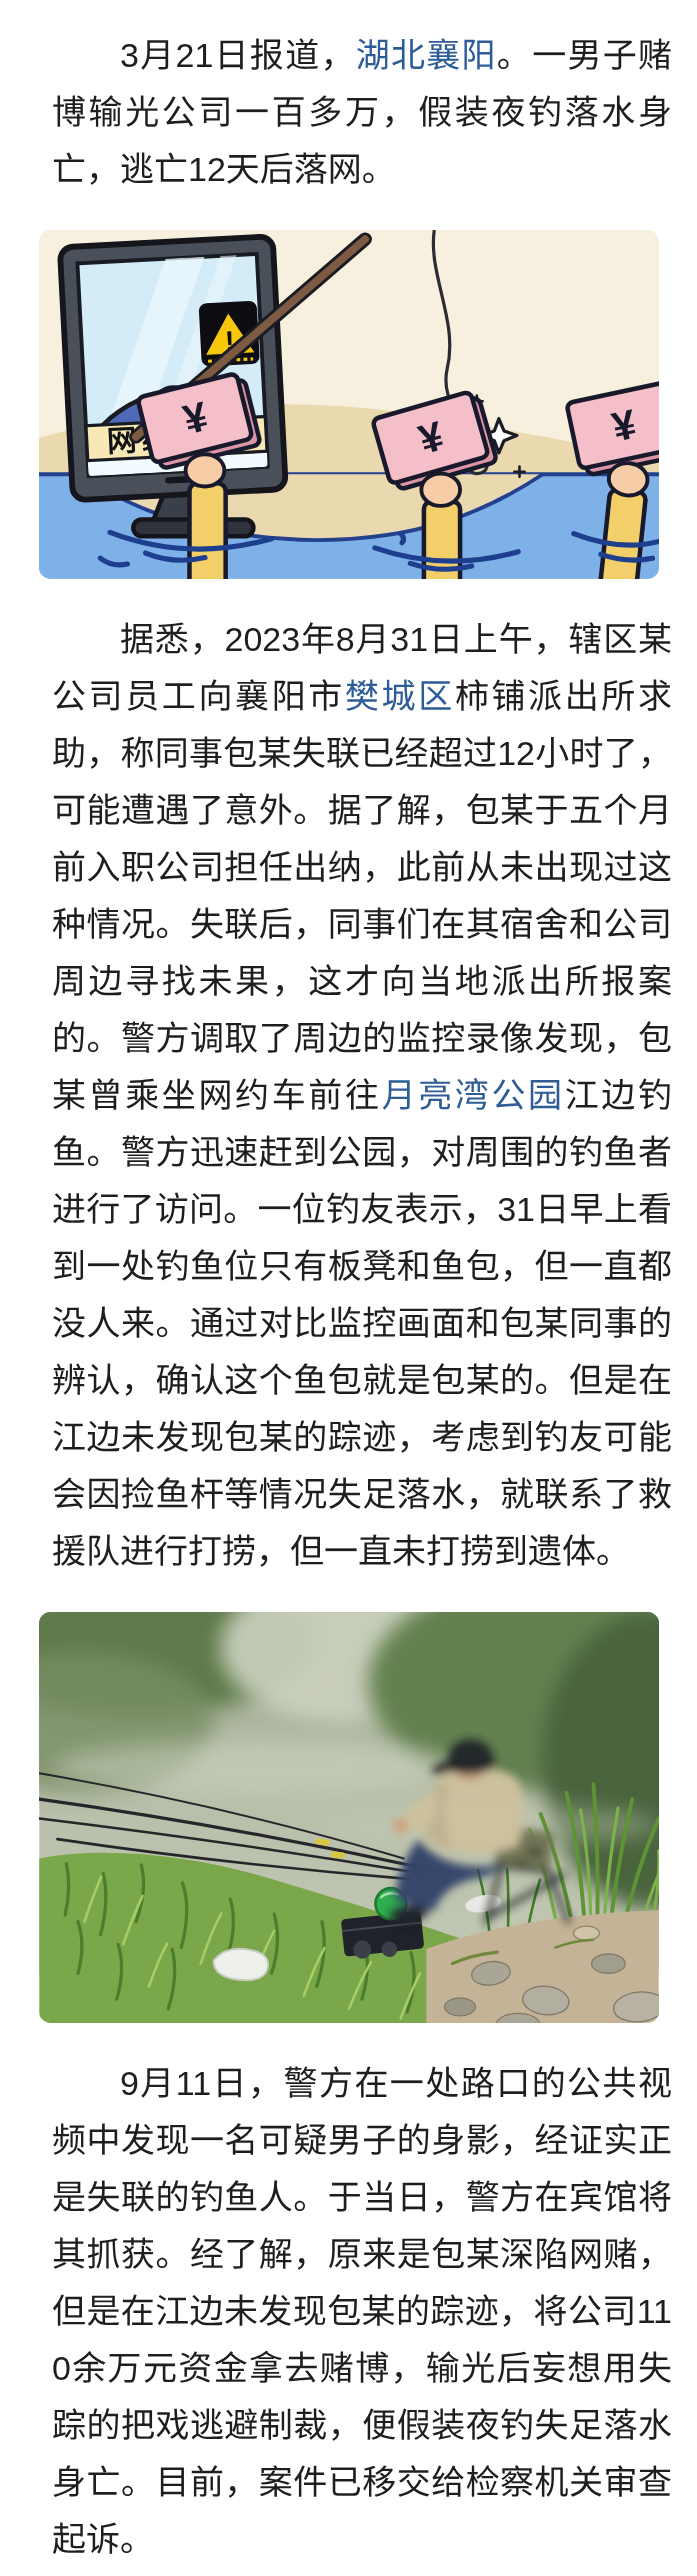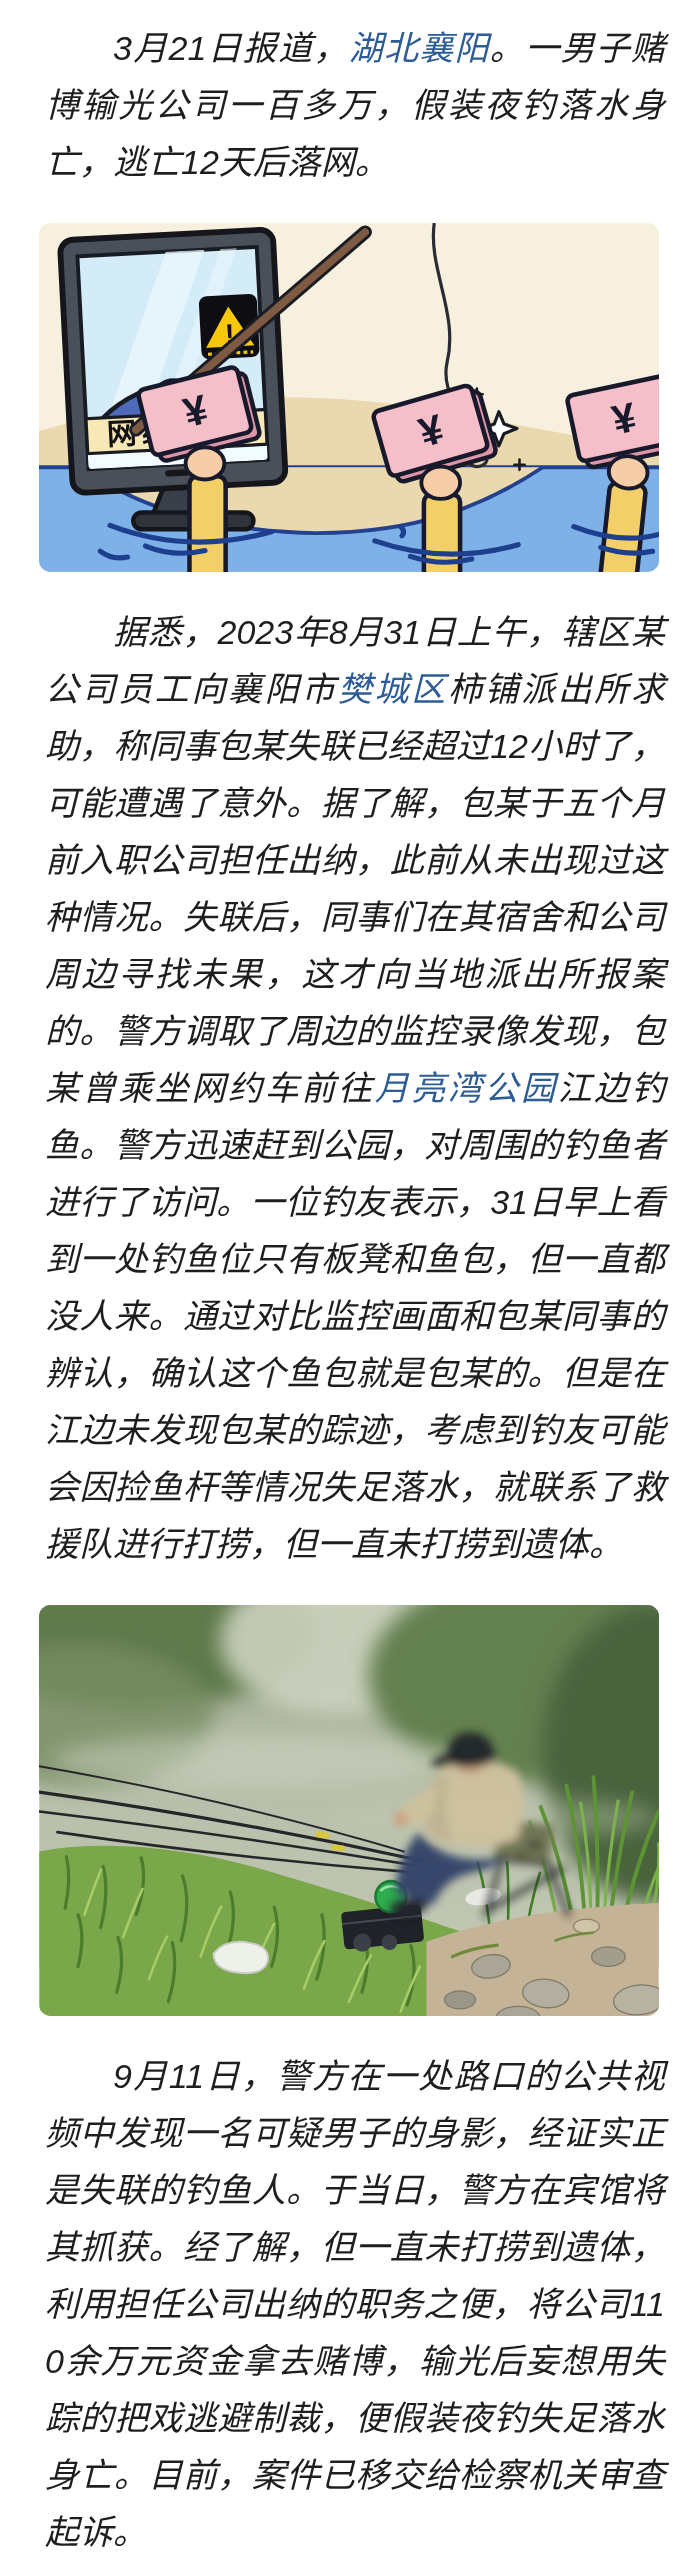--- a/index.html
+++ b/index.html
@@ -4,29 +4,28 @@
 <style>
   html,body{margin:0;padding:0;}
   body{
     width:697px;height:2576px;overflow:hidden;
     background:#ffffff;
     box-sizing:border-box;
     padding:14px 39px 24.5px 39px;
     font-family:"Liberation Sans",sans-serif;
   }
   .para{
-    margin:6px;
+    margin:13px;
     width:620px;
     font-size:34px;
     line-height:57px;
     color:#1e1e1e;
     text-align:justify;
     text-indent:2em;
     word-break:break-all;
-    font-style:italic;
   }
   .link{
     color:#2d5c96;
     text-decoration:none;
     cursor:pointer;
   }
   figure.fig{
     margin:32px 0;
     padding:0;
     width:620px;
@@ -300,16 +299,16 @@
         <path d="M614,280 C586,292 562,308 556,330 C568,344 592,340 606,330 C612,315 618,296 614,280 Z" fill="#cec19e"></path>
         <circle cx="560" cy="332" r="11" fill="#cf9f78"></circle>
 
         <circle cx="668" cy="234" r="27" fill="#c59a7b"></circle>
         <path d="M634,228 A34,27 0 0 1 702,221 L708,240 C690,252 650,254 630,244 Z" fill="#24262b"></path>
         <ellipse cx="630" cy="241" rx="22" ry="8" fill="#1b1d22" transform="rotate(-18 630 241)"></ellipse>
       </g>
     </svg>
   </figure>
 
-  <p class="para"><span>9月11日，警方在一处路口的公共视频中发现一名可疑男子的身影，经证实正是失联的钓鱼人。于当日，警方在宾馆将其抓获。经了解，但一直未打捞到遗体，利用担任公司出纳的职务之便，将公司110余万元资金拿去赌博，输光后妄想用失踪的把戏逃避制裁，便假装夜钓失足落水身亡。目前，案件已移交给检察机关审查起诉。</span></p>
+  <p class="para"><span>9月11日，警方在一处路口的公共视频中发现一名可疑男子的身影，经证实正是失联的钓鱼人。于当日，警方在宾馆将其抓获。经了解，原来是包某深陷网赌，但是在江边未发现包某的踪迹，将公司110余万元资金拿去赌博，输光后妄想用失踪的把戏逃避制裁，便假装夜钓失足落水身亡。目前，案件已移交给检察机关审查起诉。</span></p>
 
 </article>
 
 
 </body></html>

